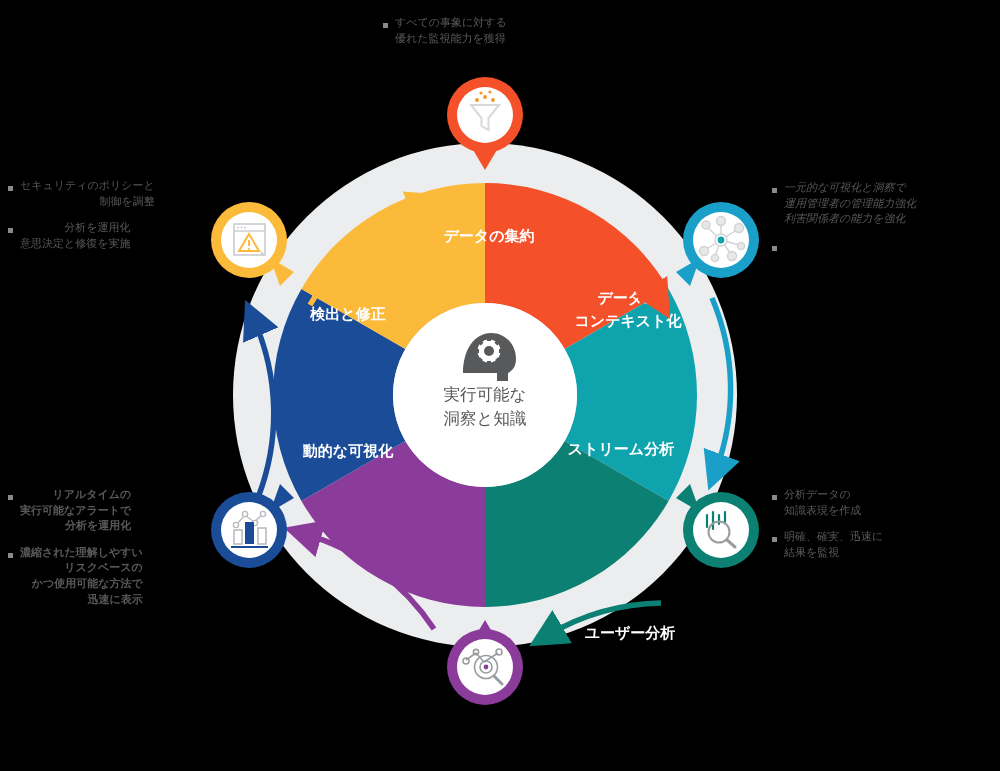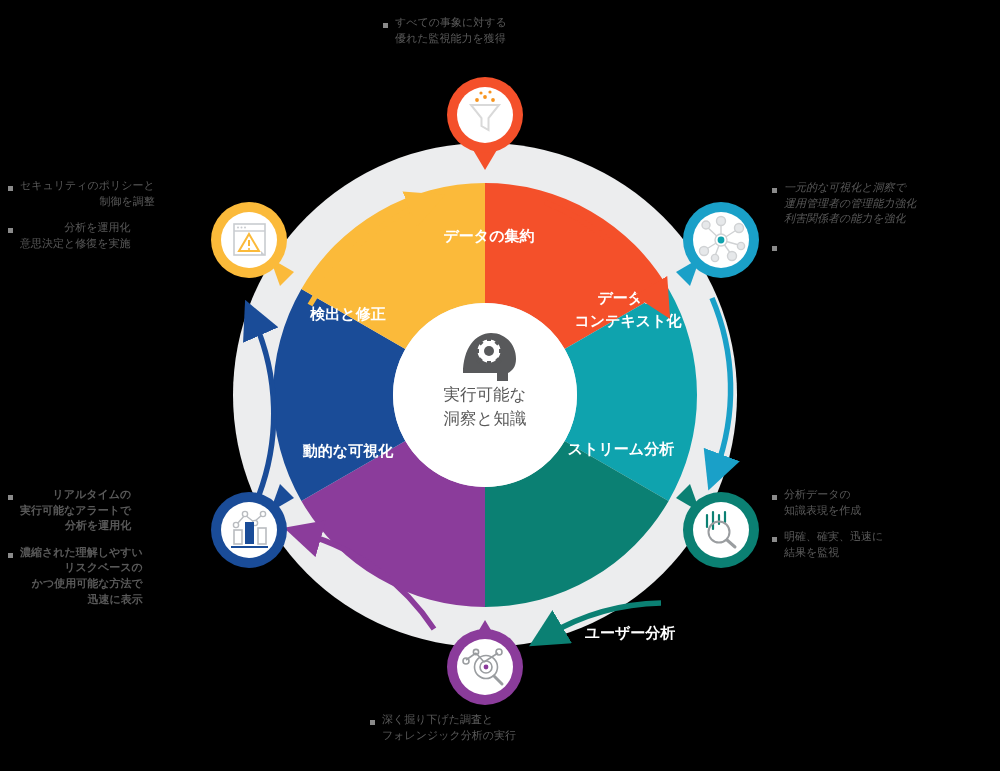--- a/index.html
+++ b/index.html
@@ -251,27 +251,20 @@
       <span class="txt">分析データの
 知識表現を作成</span>
     </div>
     <div class="bullet-row">
       <span class="sq"></span>
       <span class="txt">明確、確実、迅速に
 結果を監視</span>
     </div>
   </div>
 
-  <div class="callout center" style="left:370px; top:712px; width:320px;">
-    <div class="bullet-row">
-      <span class="sq"></span>
-      <span class="txt">深く掘り下げた調査と
-フォレンジック分析の実行</span>
-    </div>
-  </div>
 
   <div class="callout left" style="top:487px; width:215px;font-weight:bold;">
     <div class="bullet-row">
       <span class="sq"></span>
       <span class="txt">リアルタイムの
 実行可能なアラートで
 分析を運用化</span>
     </div>
     <div class="bullet-row">
       <span class="sq"></span>

